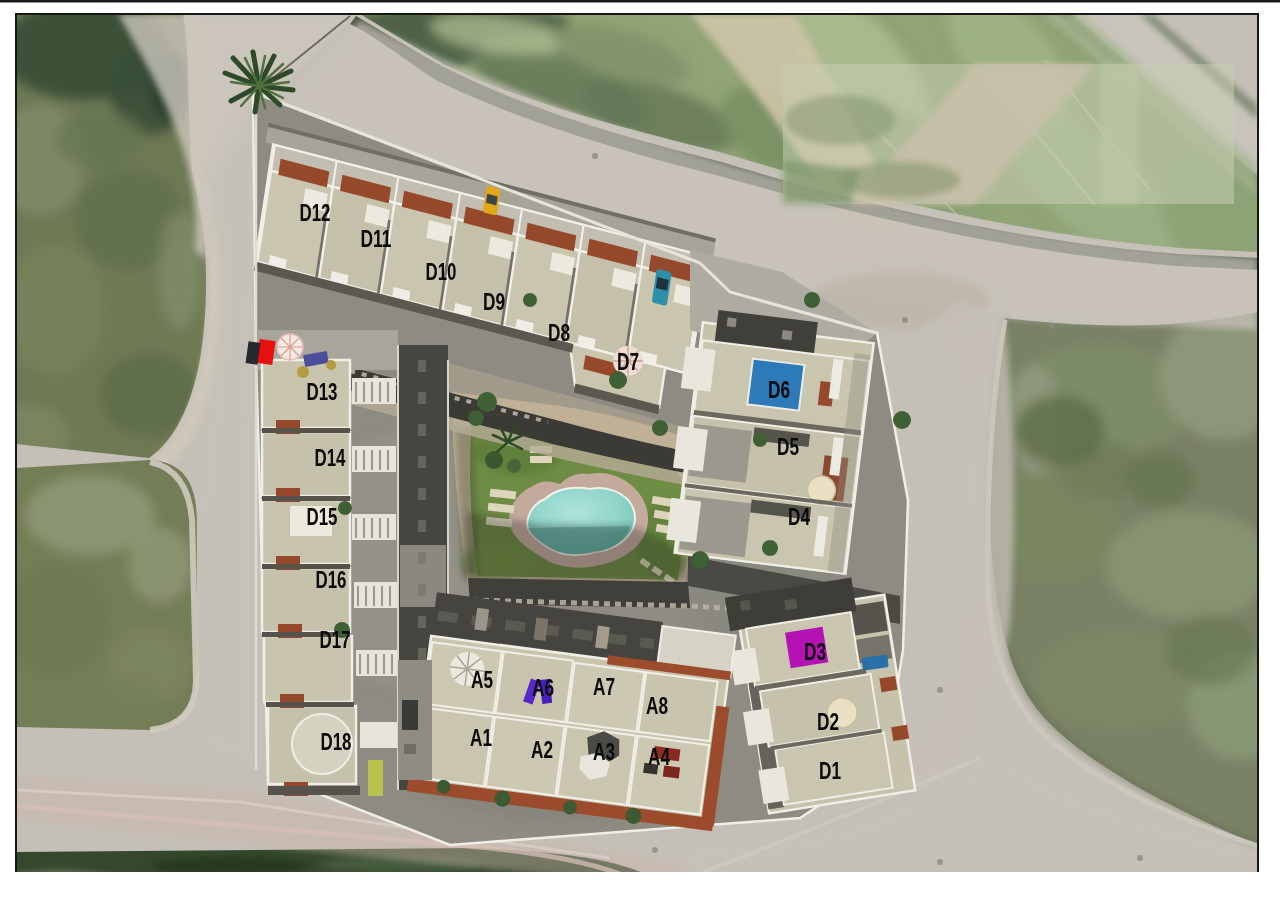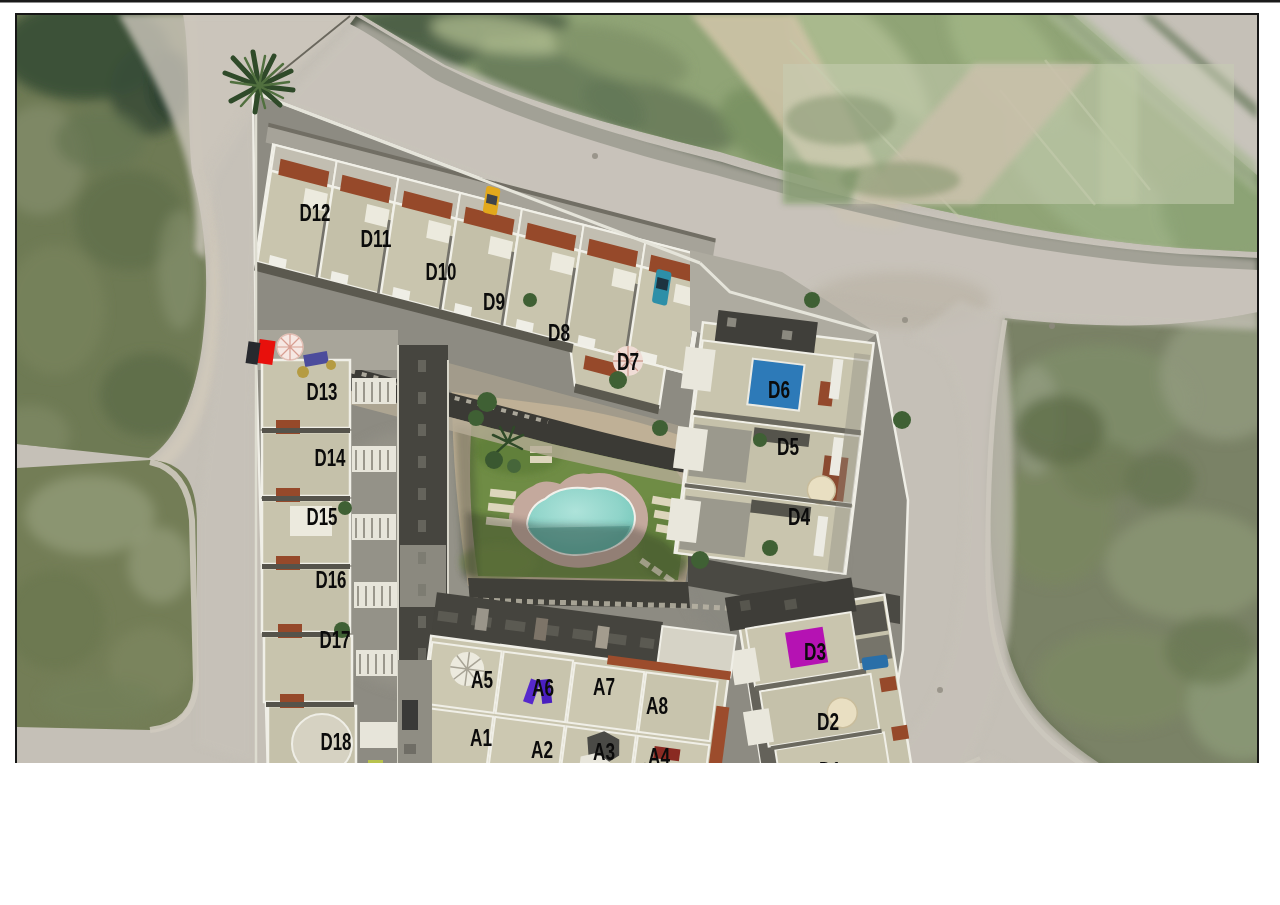--- a/index.html
+++ b/index.html
@@ -1,16 +1,16 @@
 <!DOCTYPE html>
 <html><head>
 <meta charset="utf-8">
 <style>
   html,body{margin:0;padding:0;background:#ffffff;}
-  .wrap{width:1280px;height:763px;position:relative;background:#86efac;font-family:"Liberation Sans",sans-serif;}
+  .wrap{width:1280px;height:872px;position:relative;background:#86efac;font-family:"Liberation Sans",sans-serif;}
   text{font-family:"Liberation Sans",sans-serif;font-weight:bold;fill:#0b0b0b;}
 </style>
 </head>
 <body>
 <div class="wrap">
 <svg width="1280" height="905" viewBox="0 0 1280 905">
 <defs>
   <radialGradient id="poolg" cx="45%" cy="35%" r="75%">
     <stop offset="0%" stop-color="#aee3da"></stop>
     <stop offset="55%" stop-color="#8fd4c9"></stop>

